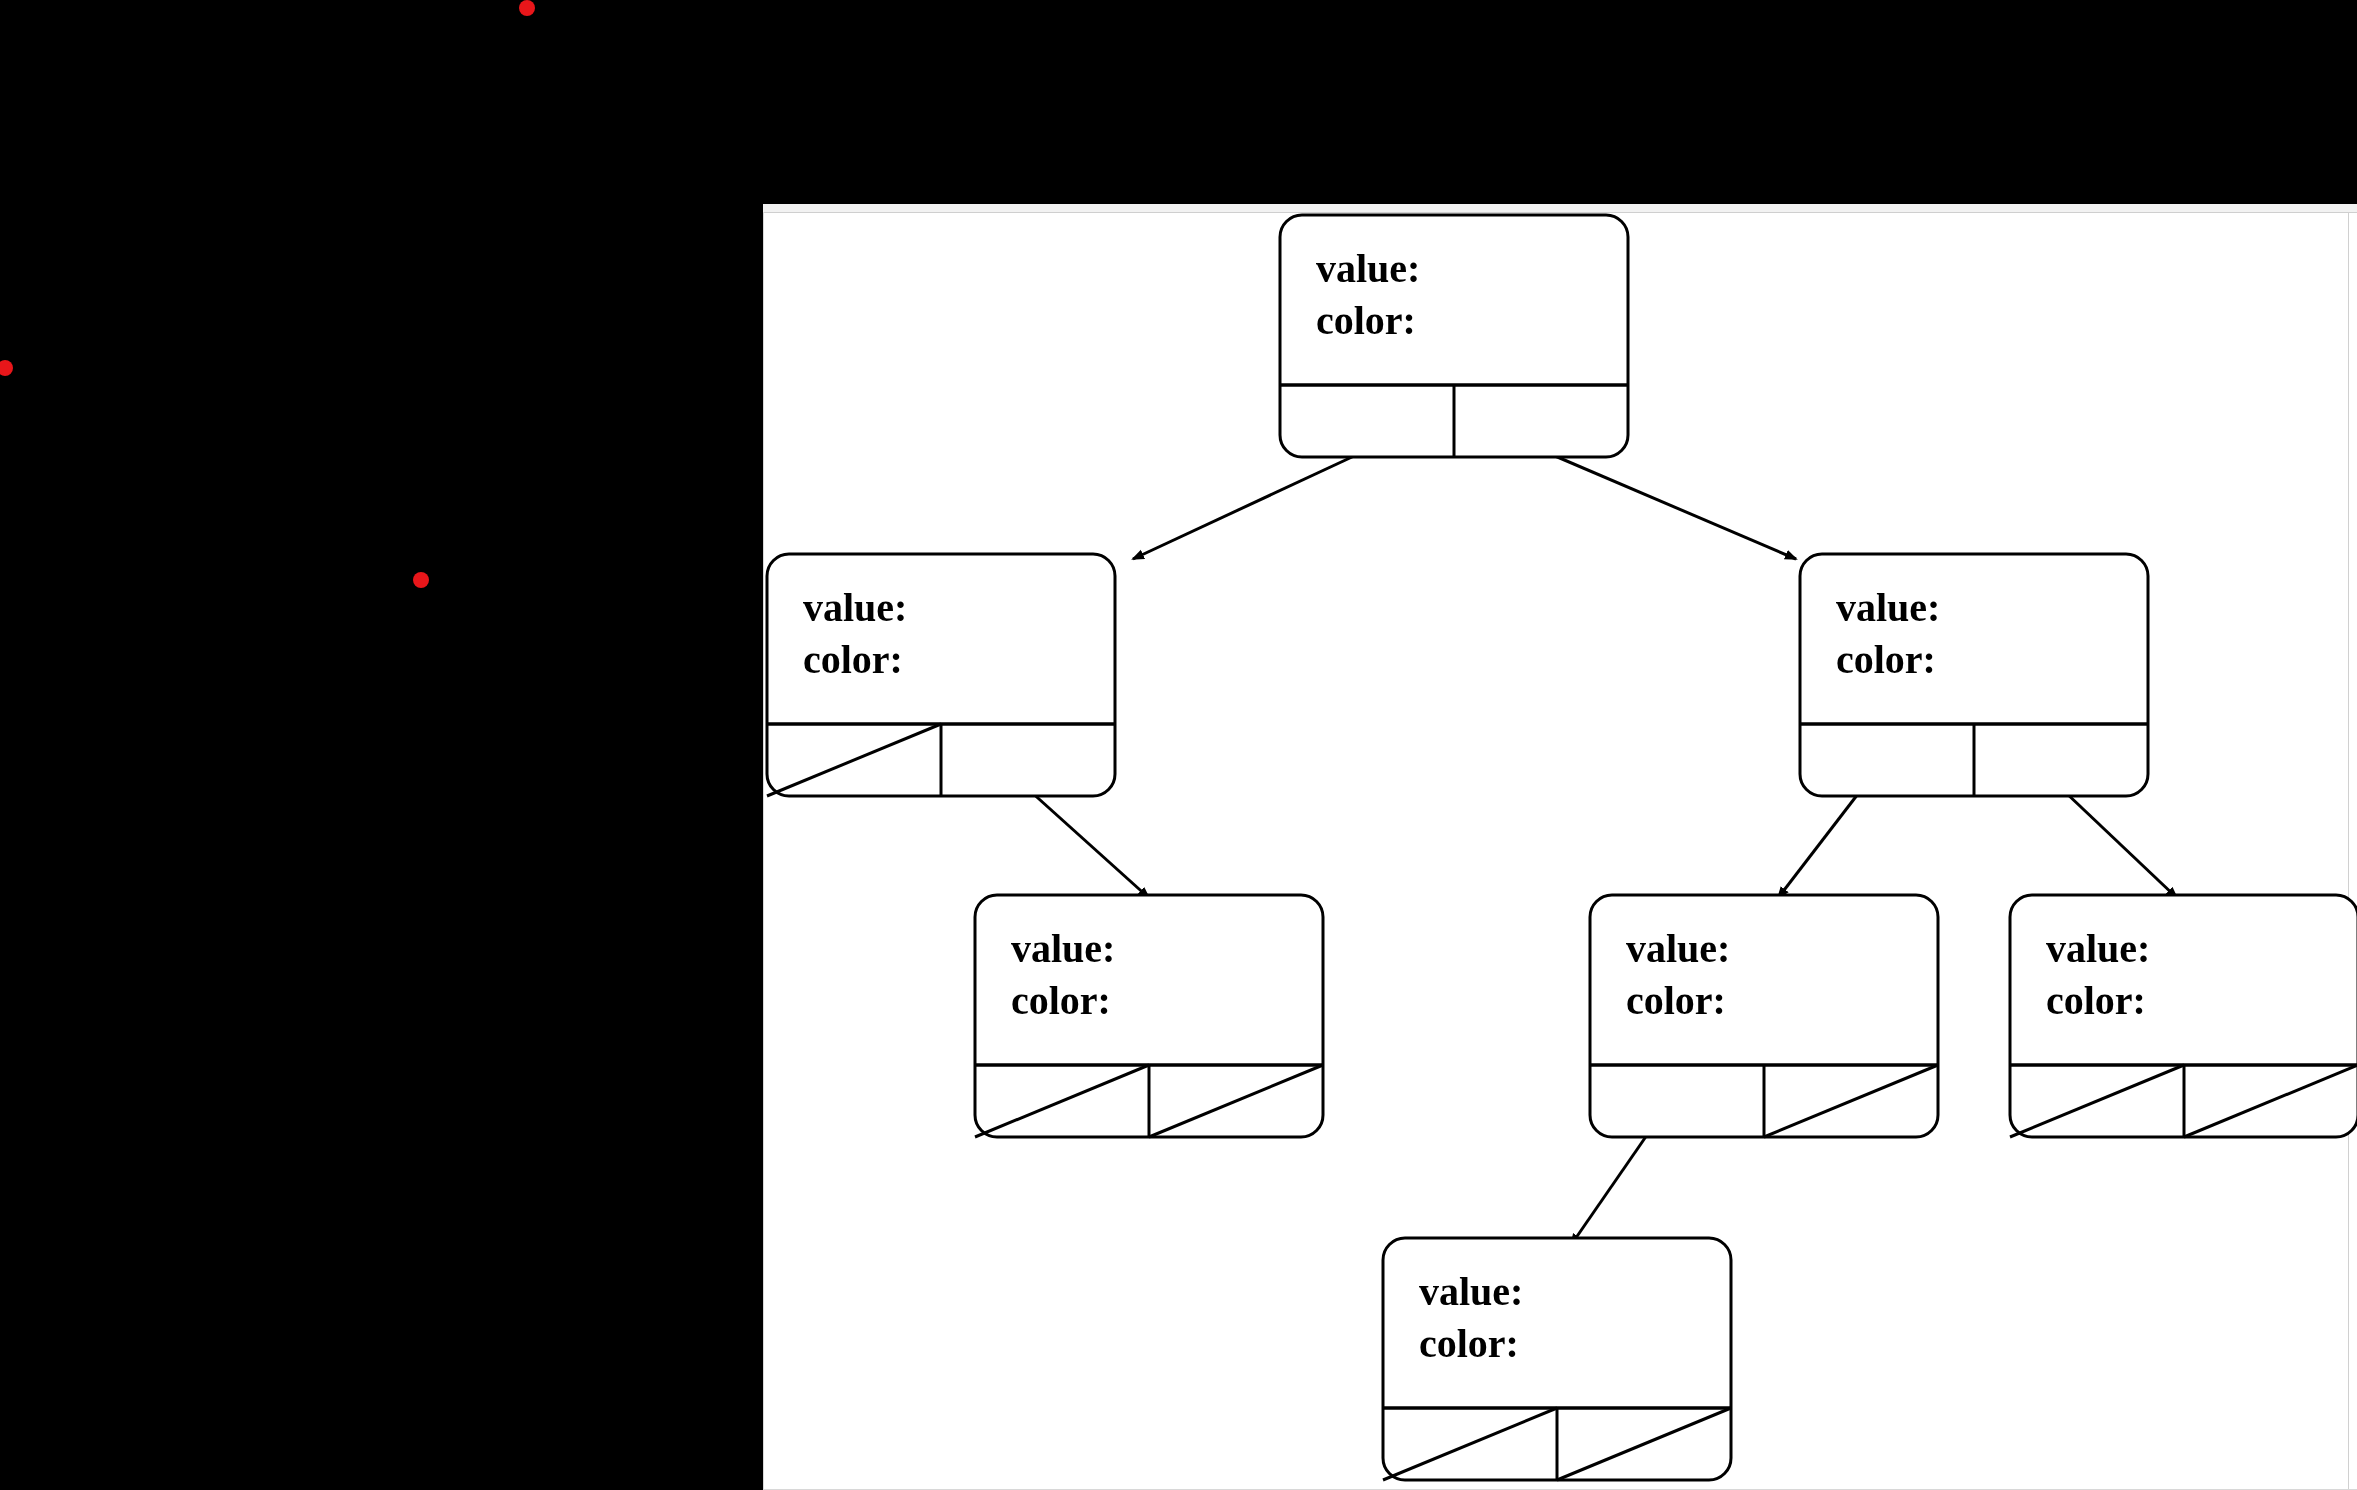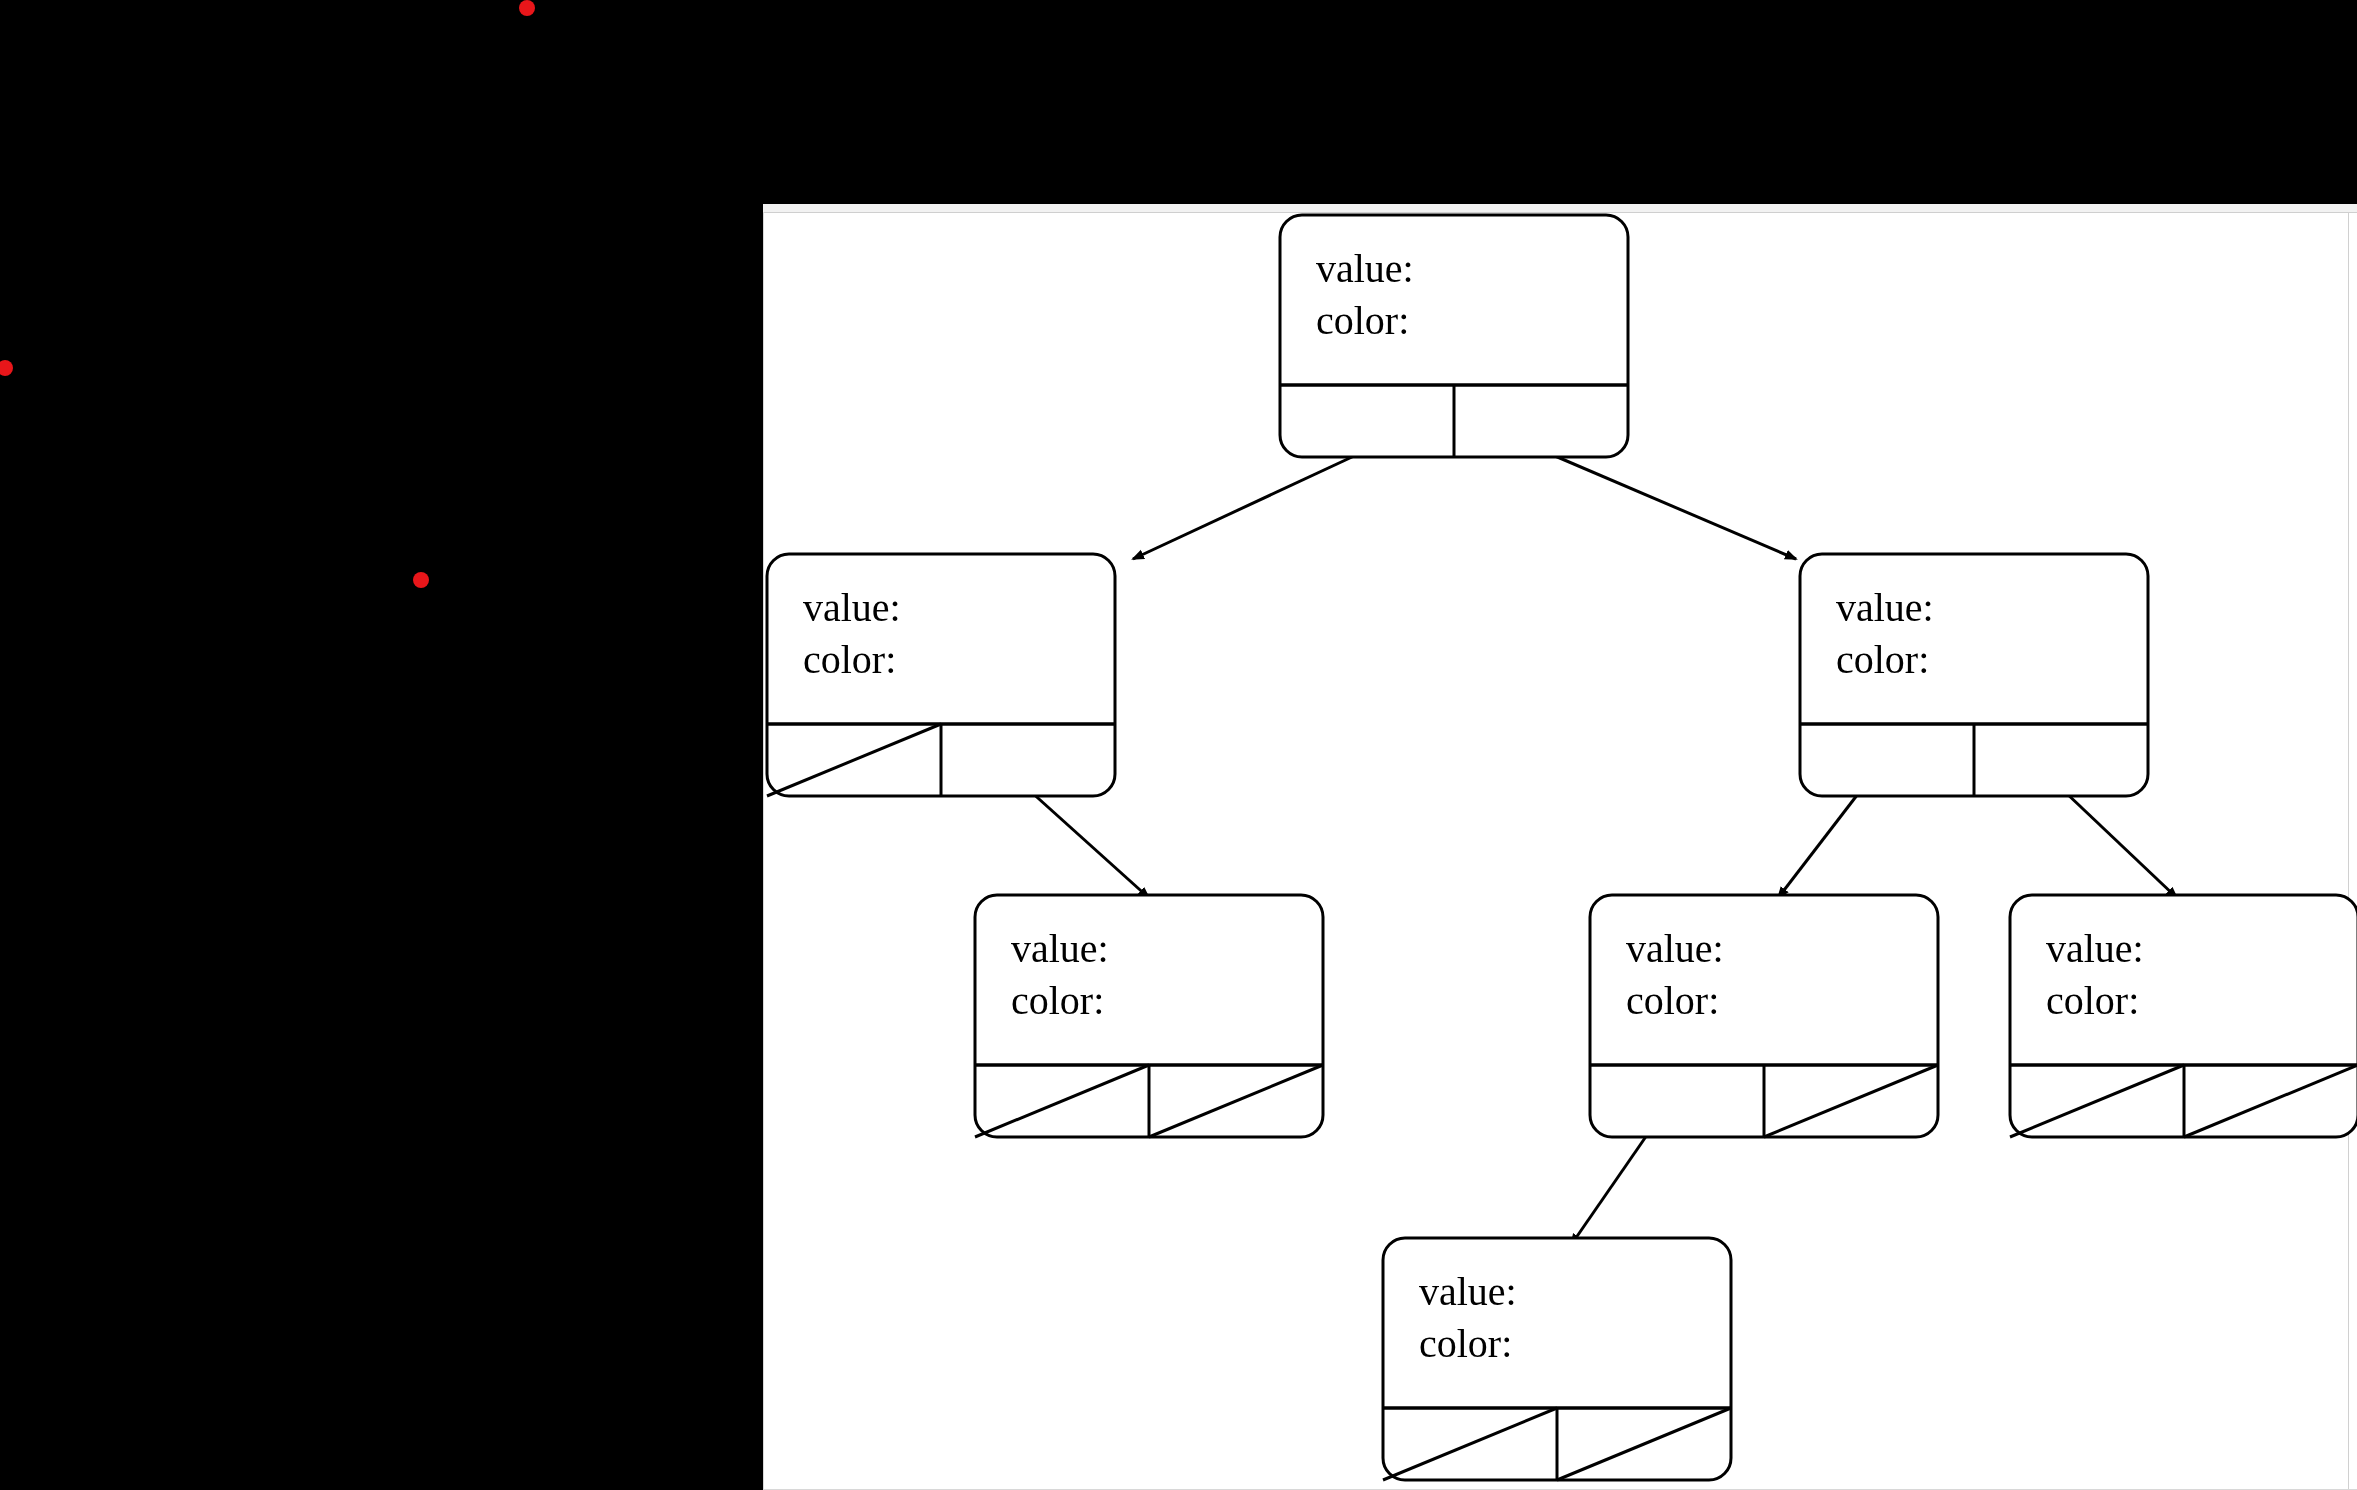--- a/index.html
+++ b/index.html
@@ -7,20 +7,21 @@
     padding: 0;
     background: #000000;
   }
   #app {
     position: relative;
     width: 2357px;
     height: 1490px;
     background: #000000;
     overflow: hidden;
     font-family: "Liberation Serif", serif;
+    font-weight: bold;
   }
   .backdrop {
     position: absolute;
     inset: 0;
     background: #000000;
   }
   .marker-dot {
     position: absolute;
     border-radius: 50%;
     background: #e8161a;

